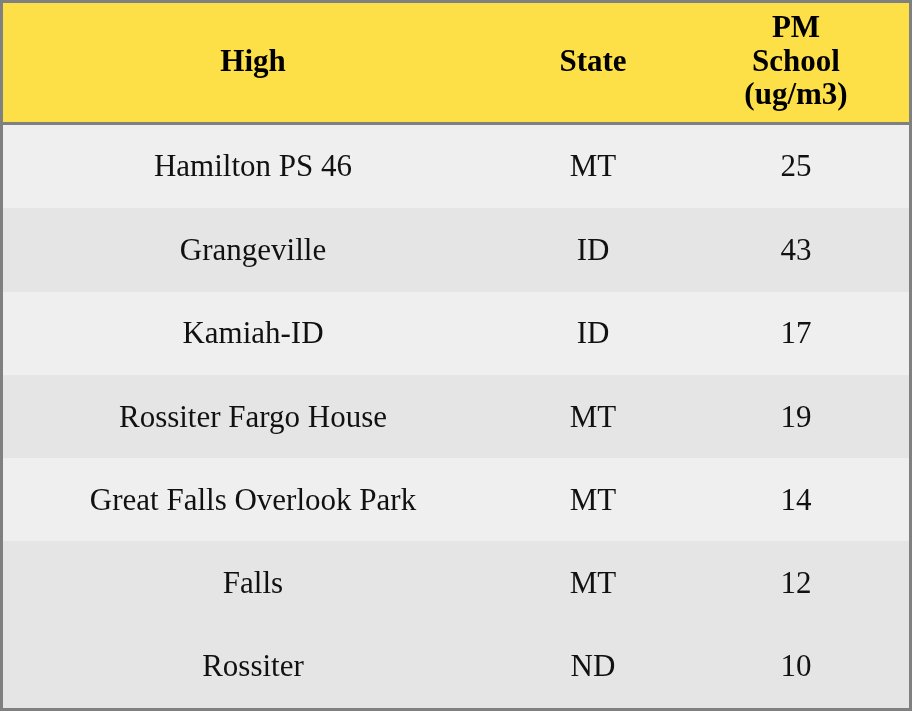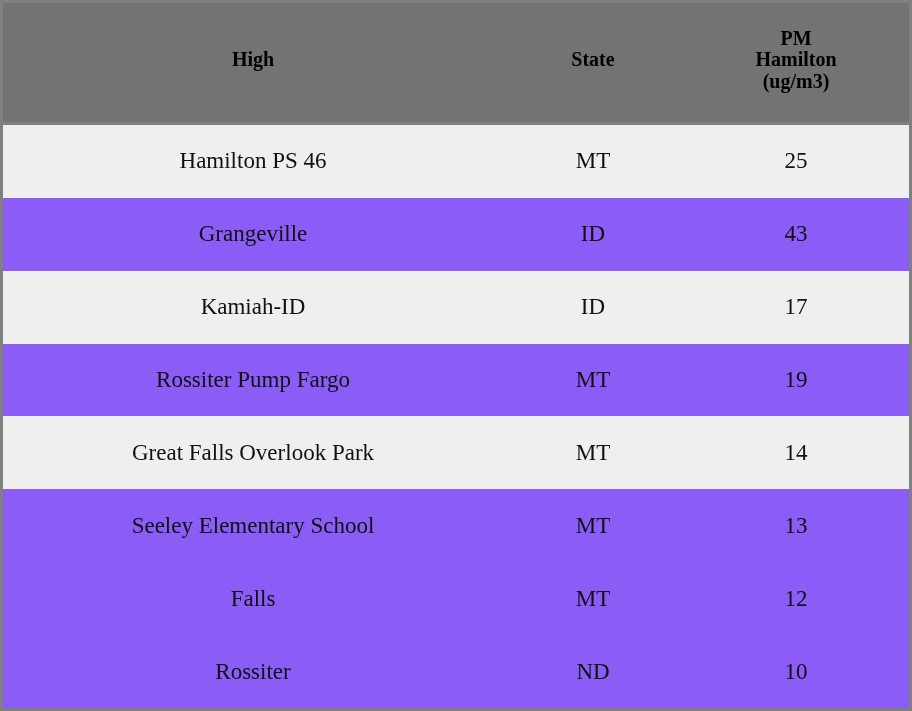--- a/index.html
+++ b/index.html
@@ -20,50 +20,50 @@
     border: 3px solid #808080;
     background: #ffffff;
   }
   table.data-table {
     width: 100%;
     height: 100%;
     border-collapse: collapse;
     table-layout: fixed;
   }
   table.data-table thead th {
-    background: #737373;
+    background: #fde047;
     color: #000000;
     font-weight: bold;
-    font-size: 20px;
+    font-size: 31px;
     line-height: 1.08;
     text-align: center;
     vertical-align: middle;
     padding: 6px 4px 10px 4px;
     border-bottom: 3px solid #808080;
     height: 120px;
     box-sizing: border-box;
   }
   col.col-site   { width: 500px; }
   col.col-state  { width: 180px; }
   col.col-value  { width: 226px; }
 
   table.data-table tbody td {
-    font-size: 23px;
+    font-size: 31px;
     color: #111111;
     text-align: center;
     vertical-align: middle;
     padding: 0;
     height: 58px;
     border: none;
   }
   tbody tr.odd-row td {
     background: #efefef;
   }
   tbody tr.even-row td {
-    background: #8b5cf6;
+    background: #e5e5e5;
   }
   .hdr-line { display: block; }
 </style>
 </head>
 <body>
 
 <div class="table-wrap">
   <table class="data-table">
     <colgroup>
       <col class="col-site">
@@ -73,21 +73,21 @@
     <thead>
       <tr>
         <th>
           <span class="hdr-line">High</span>
         </th>
         <th>
           <span class="hdr-line">State</span>
         </th>
         <th>
           <span class="hdr-line">PM</span>
-          <span class="hdr-line">Hamilton</span>
+          <span class="hdr-line">School</span>
           <span class="hdr-line">(ug/m3)</span>
         </th>
       </tr>
     </thead>
     <tbody>
       <tr class="odd-row">
         <td>Hamilton PS 46</td>
         <td>MT</td>
         <td>25</td>
       </tr>
@@ -95,33 +95,28 @@
         <td>Grangeville</td>
         <td>ID</td>
         <td>43</td>
       </tr>
       <tr class="odd-row">
         <td>Kamiah-ID</td>
         <td>ID</td>
         <td>17</td>
       </tr>
       <tr class="even-row">
-        <td>Rossiter Pump Fargo</td>
+        <td>Rossiter Fargo House</td>
         <td>MT</td>
         <td>19</td>
       </tr>
       <tr class="odd-row">
         <td>Great Falls Overlook Park</td>
         <td>MT</td>
         <td>14</td>
-      </tr>
-      <tr class="even-row">
-        <td>Seeley Elementary School</td>
-        <td>MT</td>
-        <td>13</td>
       </tr>
       <tr class="even-row">
         <td>Falls</td>
         <td>MT</td>
         <td>12</td>
       </tr>
       <tr class="even-row">
         <td>Rossiter</td>
         <td>ND</td>
         <td>10</td>

